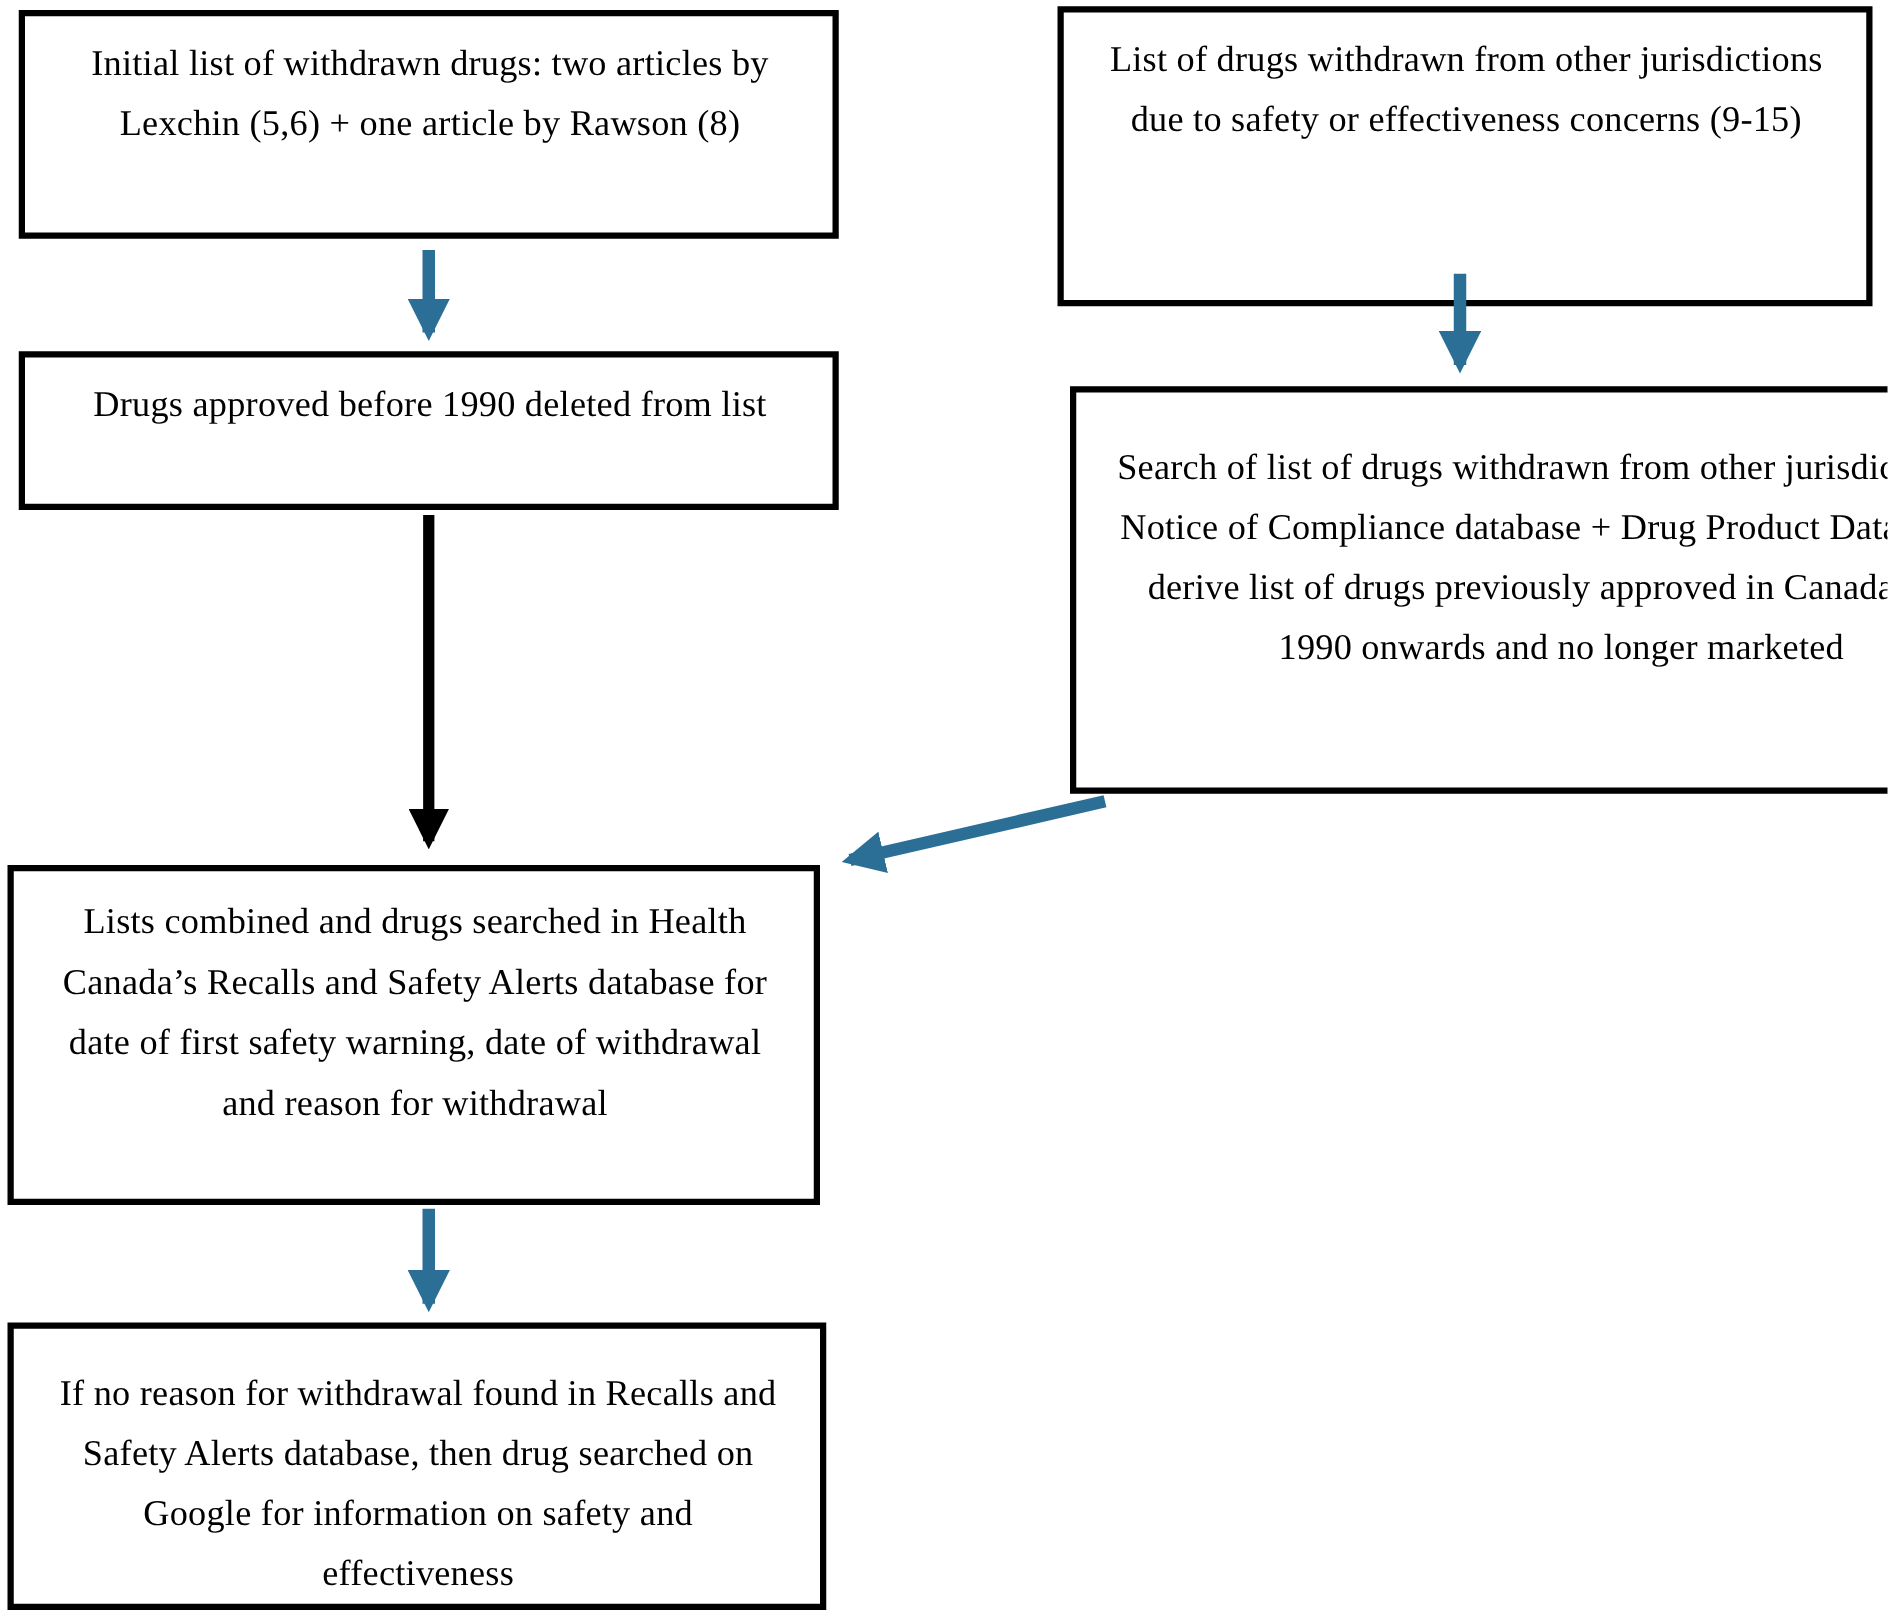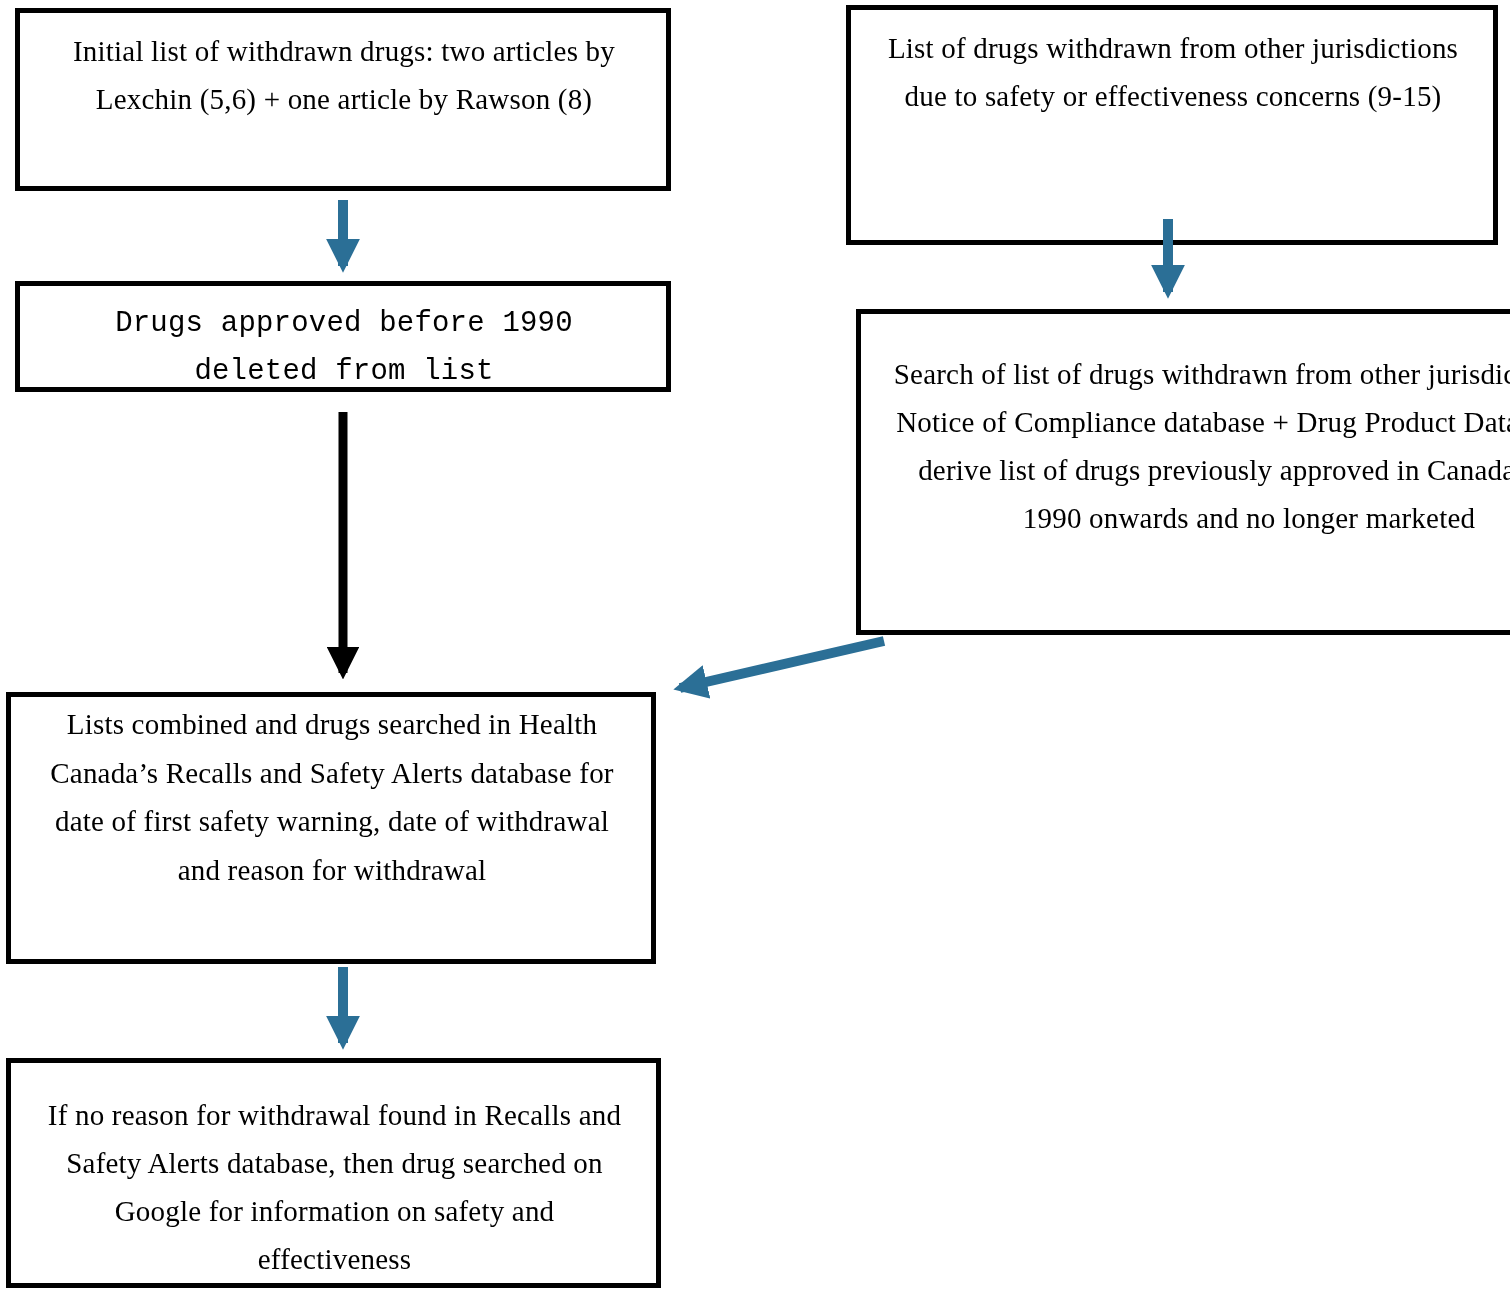--- a/index.html
+++ b/index.html
@@ -24,23 +24,23 @@
     line-height: 48px;
     padding: 14px 24px 10px 26px;
     letter-spacing: 0.2px;
     text-align: center;
   }
   .flow-box .box-text {
     display: block;
   }
   #box-initial            { left: 15px;  top: 8px;    width: 656px; height: 183px; }
   #box-other-jurisdictions{ left: 810px; top: 5px;    width: 652px; height: 240px; margin-left: 36px; }
-  #box-pre1990            { left: 15px;  top: 281px;  width: 656px; height: 111px; font-family: Liberation Mono, monospace; }
+  #box-pre1990            { left: 15px;  top: 281px;  width: 656px; height: 127px; }
   #box-search-noc         { left: 856px; top: 309px;  width: 784px; height: 326px; padding-top: 36px; }
-  #box-lists-combined     { left: 6px;   top: 692px;  width: 650px; height: 272px; line-height: 48.5px; padding-top: 3px; }
+  #box-lists-combined     { left: 6px;   top: 692px;  width: 650px; height: 272px; line-height: 48.5px; padding-top: 16px; }
   #box-google             { left: 6px;   top: 1058px; width: 655px; height: 230px; padding-top: 28px; }
   .arrow-layer {
     position: absolute;
     left: 0; top: 0;
     width: 1510px;
     height: 1292px;
     pointer-events: none;
   }
 </style>
 </head>

